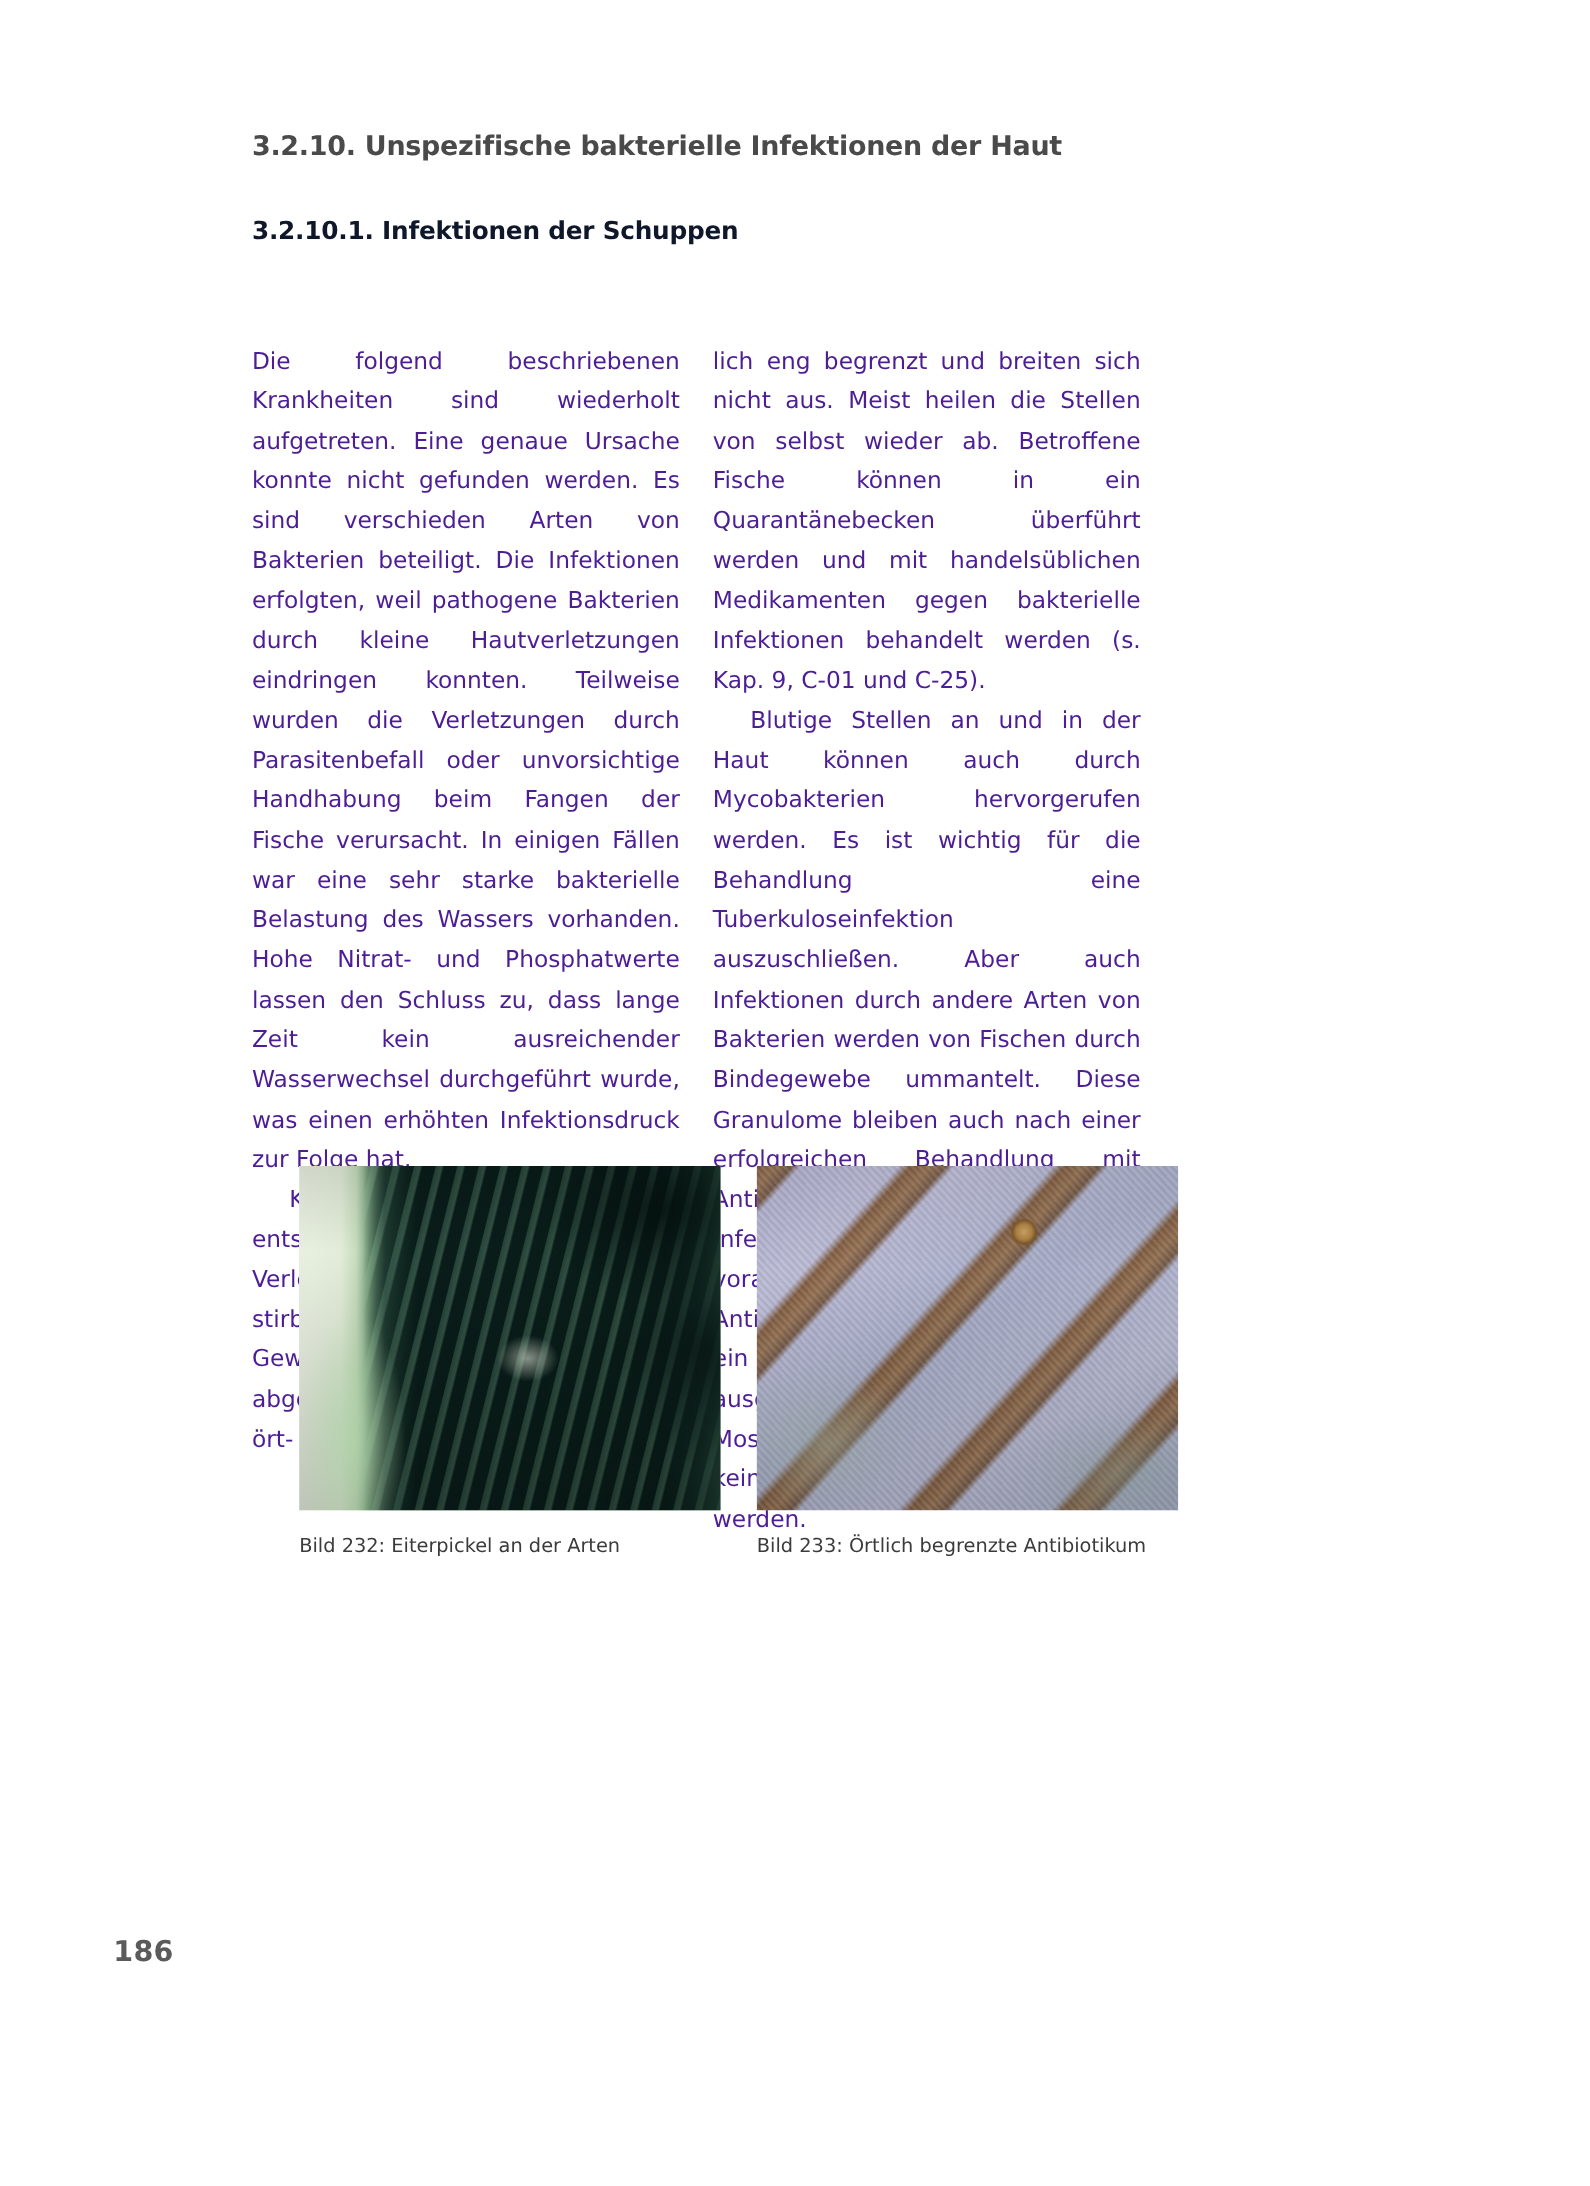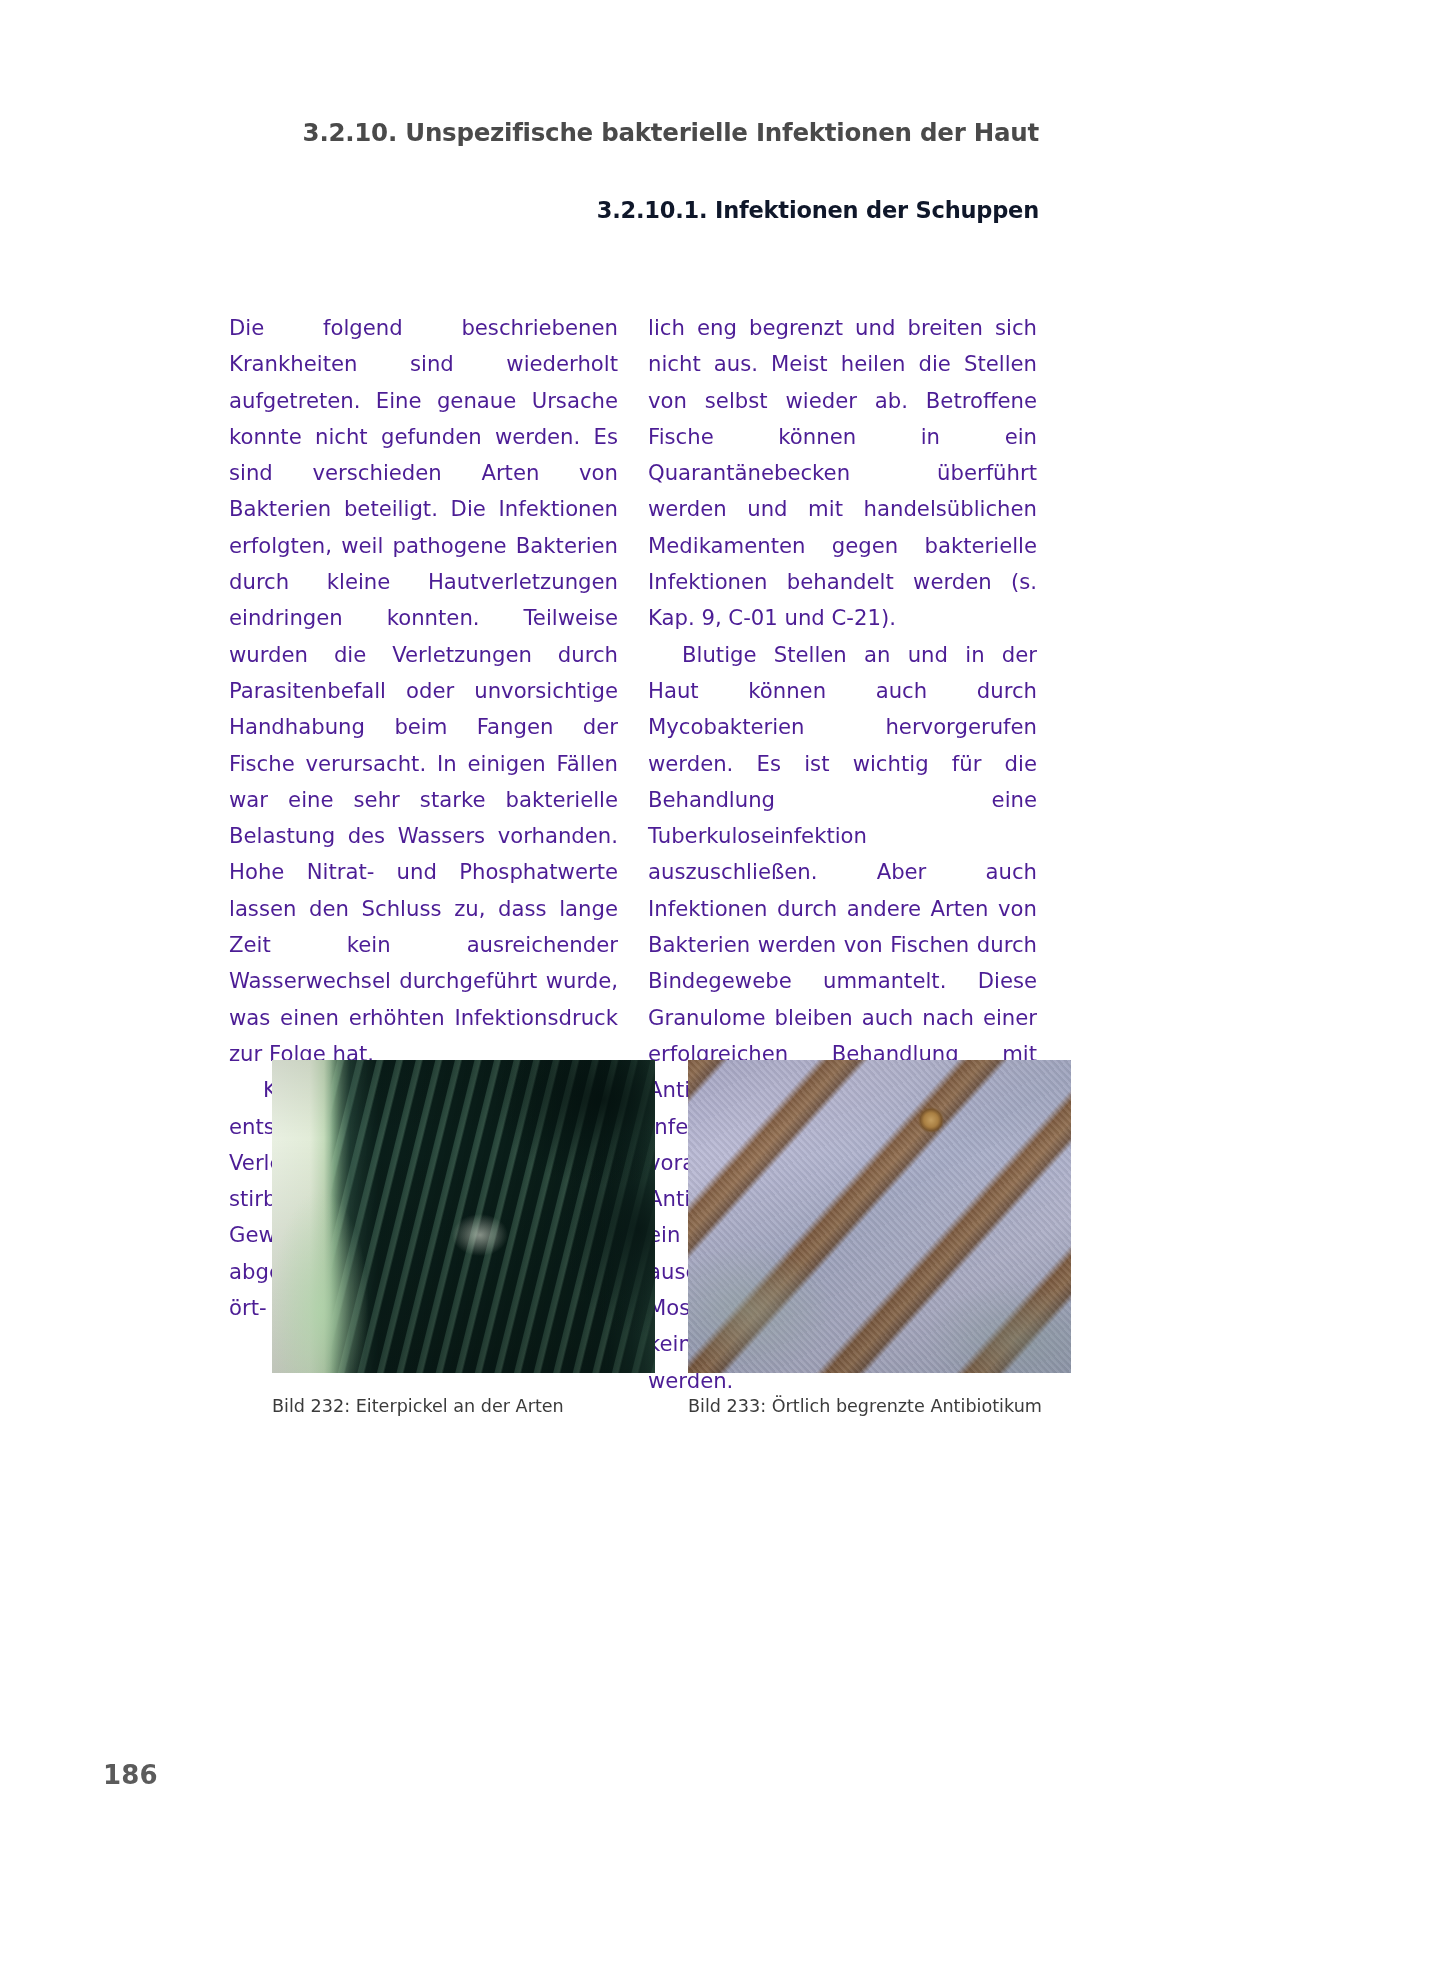--- a/index.html
+++ b/index.html
@@ -20,21 +20,20 @@
     overflow: hidden;
     box-sizing: border-box;
   }
 
   
   .heading-block {
     position: absolute;
     left: 229px;
     top: 118px;
     width: 810px;
-    text-align: right;
   }
   .h-main {
     font-family: "DejaVu Sans", sans-serif;
     font-size: 24.5px;
     font-weight: bold;
     letter-spacing: -0.25px;
     color: #4a4a4a;
     line-height: 1.2;
     margin: 0;
   }
@@ -213,21 +212,21 @@
     <h1 class="h-main">3.2.10. Unspezifische bakterielle Infektionen der Haut</h1>
     <h2 class="h-sub">3.2.10.1. Infektionen der Schuppen</h2>
   </div>
 
   <div class="col col-left">
     <p>Die folgend beschriebenen Krankheiten sind wiederholt aufgetreten. Eine genaue Ursache konnte nicht gefunden werden. Es sind verschieden Arten von Bakterien beteiligt. Die Infektionen erfolgten, weil pathogene Bakterien durch kleine Hautverletzungen eindringen konnten. Teilweise wurden die Verletzungen durch Parasitenbefall oder unvorsichtige Handhabung beim Fangen der Fische verursacht. In einigen Fällen war eine sehr starke bakterielle Belastung des Wassers vorhanden. Hohe Nitrat- und Phosphatwerte lassen den Schluss zu, dass lange Zeit kein ausreichender Wasserwechsel durchgeführt wurde, was einen erhöhten Infektionsdruck zur Folge hat.</p>
     <p class="indented">Kleine Pickel in der Haut entstehen durch winzige Verletzungen. Das infizierte Gewebe stirbt ab und die weißliche zersetzte Gewebemasse wird nach außen abgestoßen. Solche Infektionen sind ört-</p>
   </div>
 
   <div class="col col-right">
-    <p>lich eng begrenzt und breiten sich nicht aus. Meist heilen die Stellen von selbst wieder ab. Betroffene Fische können in ein Quarantänebecken überführt werden und mit handelsüblichen Medikamenten gegen bakterielle Infektionen behandelt werden (s. Kap. 9, C-01 und C-21).</p>
+    <p>lich eng begrenzt und breiten sich nicht aus. Meist heilen die Stellen von selbst wieder ab. Betroffene Fische können in ein Quarantänebecken überführt werden und mit handelsüblichen Medikamenten gegen bakterielle Infektionen behandelt werden (s. Kap. 9, C-01 und C-25).</p>
     <p class="indented">Blutige Stellen an und in der Haut können auch durch Mycobakterien hervorgerufen werden. Es ist wichtig für die Behandlung eine Tuberkuloseinfektion auszuschließen. Aber auch Infektionen durch andere Arten von Bakterien werden von Fischen durch Bindegewebe ummantelt. Diese Granulome bleiben auch nach einer erfolgreichen Behandlung mit Antibiotika erhalten. Da die Infektion nicht schnell voranschreitet sollte ein Antibiogramm erstellt und danach ein wirksames Antibiotikum ausgewählt werden. Bei dem Mosaikfadenfisch (Bild 230) konnten keine Mykobakterien nachgewiesen werden.</p>
   </div>
 
   <figure class="figure fig-left">
     <div class="photo photo-232" role="img" aria-label="Nahaufnahme der dunkel gestreiften Flanke eines Fisches mit Eiterpickel"></div>
     <figcaption class="caption">Bild 232: Eiterpickel an der Arten</figcaption>
   </figure>
 
   <figure class="figure fig-right">
     <div class="photo photo-233" role="img" aria-label="Mikroskopische Nahaufnahme von Fischschuppen mit braunen Streifen und heller Nekrose"></div>

